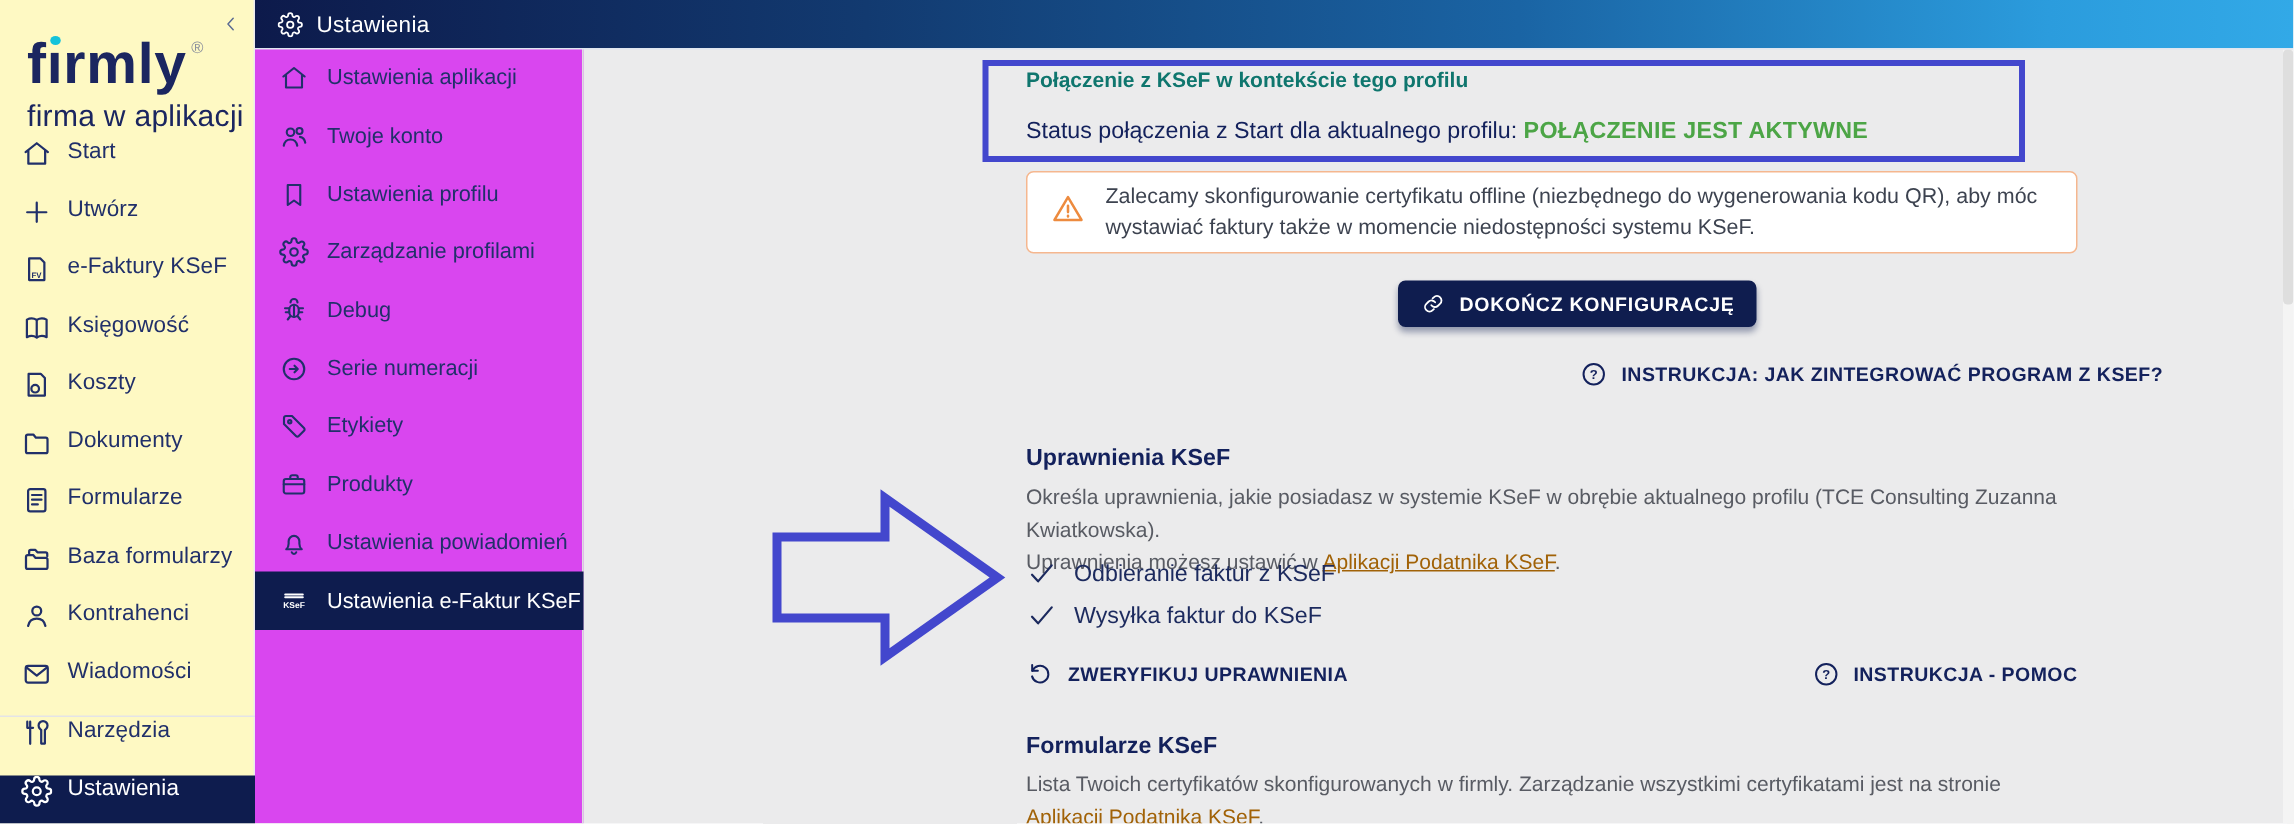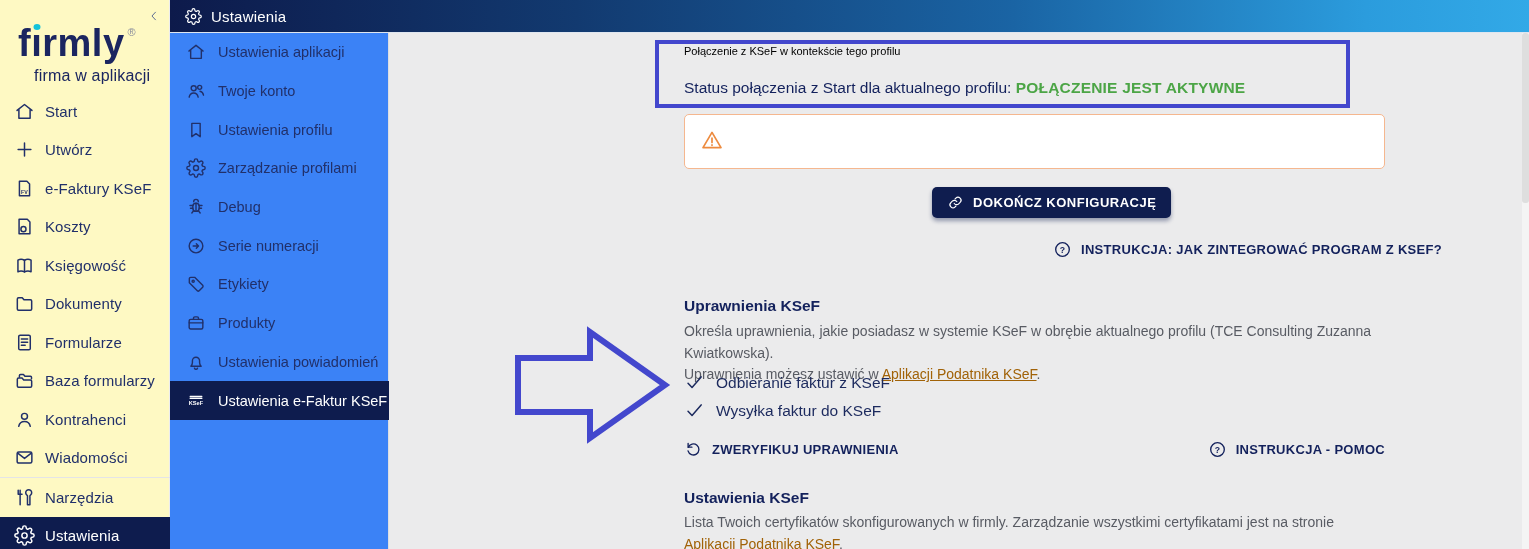--- a/index.html
+++ b/index.html
@@ -16,41 +16,41 @@
   }
   .logo-block { position:absolute; left:18px; top:24px; }
   .logo-line { display:flex; align-items:flex-start; }
   .logo-text { font-size:38px; font-weight:bold; color:#1b2660; letter-spacing:.5px; line-height:38px; }
   .logo-text .i { position:relative; }
   .logo-text .i::after {
     content:""; position:absolute; left:50%; transform:translateX(-50%);
     top:2px; width:7px; height:6px; border-radius:50%; background:#14c3da;
   }
   .logo-reg { font-size:11px; color:#8a8f9c; margin-left:3px; margin-top:2px; }
-  .logo-tagline { font-size:16px; color:#1b2660; margin-top:5px; letter-spacing:.2px;margin-left:16px; }
+  .logo-tagline { font-size:20px; color:#1b2660; margin-top:5px; letter-spacing:.2px; }
   .collapse-btn {
     position:absolute; right:6px; top:8px; width:16px; height:18px; color:#5b6b92; cursor:pointer;
   }
   .collapse-btn svg { width:14px; height:16px; }
 
   .nav-list { position:absolute; left:0; top:92px; width:170px; }
   .nav-item {
-    display:flex; align-items:center; height:38.5px; padding-left:14px; gap:10px;
+    display:flex; height:38.5px; padding-left:14px; gap:10px;
     color:#21306a; cursor:pointer;
   }
   .nav-item .nav-icon { width:21px; height:21px; flex:0 0 21px; display:flex; }
   .nav-item .nav-icon svg { width:21px; height:21px; }
   .nav-item .nav-label { font-size:15px; letter-spacing:.1px; white-space:nowrap; }
   .nav-item.selected { background:#0e1c4e; color:#ffffff; }
   .nav-divider { height:1px; background:#e4e4e7; margin:0; }
 
   
   .submenu {
     position:absolute; left:170px; top:0; width:219px; height:549px;
-    background:#3b82f6; border-right:1px solid #dddde1; z-index:2;
+    background:#d946ef; border-right:1px solid #dddde1; z-index:2;
   }
   .submenu-list { position:absolute; left:0; top:33px; width:219px; }
   .submenu-item {
     display:flex; align-items:center; height:38.7px; padding-left:16px; gap:12px;
     color:#21306a; cursor:pointer;
   }
   .submenu-item .nav-icon { width:20px; height:20px; flex:0 0 20px; display:flex; }
   .submenu-item .nav-icon svg { width:20px; height:20px; }
   .submenu-item .nav-label { font-size:14.5px; white-space:nowrap; }
   .submenu-item.selected { background:#0e1c4e; color:#ffffff; }
@@ -63,21 +63,21 @@
     border-bottom:1px solid #dfe6f0;
   }
   .topbar .tb-icon svg { width:17px; height:17px; display:block; }
   .topbar .tb-title { font-size:15px; letter-spacing:.2px; }
 
   
   .annotation-rect {
     position:absolute; left:655px; top:40px; width:695px; height:68px;
     border:4px solid #4347cd; z-index:5; pointer-events:none;
   }
-  .conn-title { position:absolute; left:684px; top:45px; font-size:11px; font-weight:normal; color:#000000; }
+  .conn-title { position:absolute; left:684px; top:45px; font-size:14px; font-weight:bold; color:#0f766e; }
   .conn-status { position:absolute; left:684px; top:79px; font-size:15.5px; color:#13215c; }
   .conn-status .status-value { color:#4ca546; font-weight:bold; letter-spacing:.2px; }
 
   .warnbox {
     position:absolute; left:684px; top:114px; width:701px; height:55px;
     background:#ffffff; border:1px solid #f5b78f; border-radius:5px;
     display:flex; align-items:center; gap:13px; padding:0 15px;
   }
   .warnbox .warn-icon { color:#ed8b3f; flex:0 0 24px; }
   .warnbox .warn-icon svg { width:24px; height:24px; }
@@ -166,34 +166,34 @@
             <svg class="stroked" viewBox="0 0 24 24">
               <path d="M6.2 3.8h8.6l3 3v13.4H6.2z"></path>
               <text x="8" y="18.4" font-size="6" font-weight="700" fill="currentColor" stroke="none">FV</text>
             </svg>
           </span>
           <span class="nav-label">e-Faktury KSeF</span>
         </div>
         <div class="nav-item">
           <span class="nav-icon">
             <svg class="stroked" viewBox="0 0 24 24">
+              <path d="M4.5 5.8c2.4-1.3 5-1.3 7.5.2 2.5-1.5 5.1-1.5 7.5-.2v13.4c-2.4-1.3-5-1.3-7.5.2-2.5-1.5-5.1-1.5-7.5-.2z"></path>
+              <path d="M12 6v13.4"></path>
+            </svg>
+          </span>
+          <span class="nav-label">Księgowość</span>
+        </div>
+        <div class="nav-item">
+          <span class="nav-icon">
+            <svg class="stroked" viewBox="0 0 24 24">
               <path d="M5.8 3.8h9.4l3 3v13.4H5.8z"></path>
               <circle cx="10.8" cy="15" r="2.9"></circle>
             </svg>
           </span>
           <span class="nav-label">Koszty</span>
-        </div>
-        <div class="nav-item">
-          <span class="nav-icon">
-            <svg class="stroked" viewBox="0 0 24 24">
-              <path d="M4.5 5.8c2.4-1.3 5-1.3 7.5.2 2.5-1.5 5.1-1.5 7.5-.2v13.4c-2.4-1.3-5-1.3-7.5.2-2.5-1.5-5.1-1.5-7.5-.2z"></path>
-              <path d="M12 6v13.4"></path>
-            </svg>
-          </span>
-          <span class="nav-label">Księgowość</span>
         </div>
         <div class="nav-item">
           <span class="nav-icon">
             <svg class="stroked" viewBox="0 0 24 24">
               <path d="M3.8 6.8c0-.8.6-1.4 1.4-1.4h4.2l2 2.4h7.4c.8 0 1.4.6 1.4 1.4v9c0 .8-.6 1.4-1.4 1.4H5.2c-.8 0-1.4-.6-1.4-1.4z"></path>
             </svg>
           </span>
           <span class="nav-label">Dokumenty</span>
         </div>
         <div class="nav-item">
@@ -364,20 +364,21 @@
   <div class="conn-title">Połączenie z KSeF w kontekście tego profilu</div>
   <div class="conn-status">
     <span>Status połączenia z Start dla aktualnego profilu: </span><span class="status-value">POŁĄCZENIE JEST AKTYWNE</span>
   </div>
 
   <div class="warnbox">
     <span class="warn-icon"><svg class="stroked" viewBox="0 0 24 24" stroke-width="1.6">
           <path d="M12 4.4 21 19.6H3z"></path>
           <path d="M12 10.2v4.2M12 16.9v.4"></path>
         </svg></span>
+    <span class="warn-text">Zalecamy skonfigurowanie certyfikatu offline (niezbędnego do wygenerowania kodu QR), aby móc wystawiać faktury także w momencie niedostępności systemu KSeF.</span>
   </div>
 
   <button class="configure-btn">
     <span class="btn-icon">
         <svg class="stroked" viewBox="0 0 24 24">
           <path d="M10.2 13.4a4.2 4.2 0 0 0 6.3.5l2-2a4.2 4.2 0 1 0-6-6l-1.1 1.1"></path>
           <path d="M13.8 10.6a4.2 4.2 0 0 0-6.3-.5l-2 2a4.2 4.2 0 1 0 6 6l1.1-1.1"></path>
         </svg>
       </span>
     <span class="btn-label">DOKOŃCZ KONFIGURACJĘ</span>
@@ -428,21 +429,21 @@
   <div class="inline-link" id="instruction-help">
     <span class="q-icon">
         <svg class="stroked" viewBox="0 0 24 24">
           <circle cx="12" cy="12" r="8.6"></circle>
           <text x="12" y="16" text-anchor="middle" font-size="11" font-weight="700" fill="currentColor" stroke="none">?</text>
         </svg>
       </span>
     <span class="link-label">INSTRUKCJA - POMOC</span>
   </div>
 
-  <div class="section-title" id="cert-title">Ustawienia KSeF</div>
+  <div class="section-title" id="cert-title">Formularze KSeF</div>
   <div class="body-par" id="cert-desc">
     <span>Lista Twoich certyfikatów skonfigurowanych w firmly. Zarządzanie wszystkimi certyfikatami jest na stronie </span><span class="text-link">Aplikacji Podatnika KSeF</span><span>.</span>
   </div>
 
   <svg class="arrow-annotation" viewBox="0 0 180 125">
     <polygon points="18,33 90,33 90,7 165,60 90,113 90,87 18,87" fill="none" stroke="#4347cd" stroke-width="6" stroke-linejoin="miter"></polygon>
   </svg>
 
   <div class="scroll-track"></div>
   <div class="scroll-thumb"></div>

